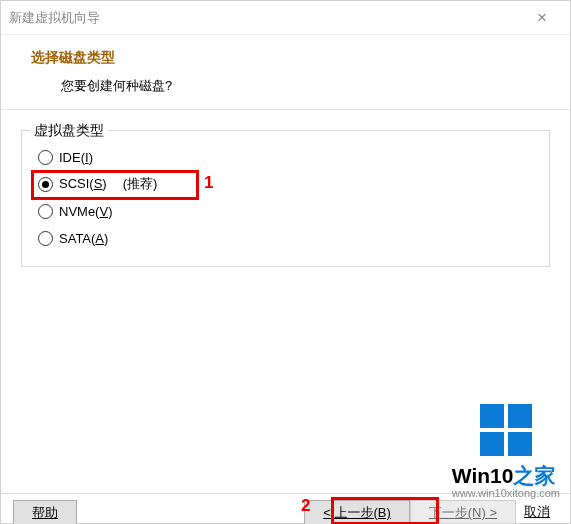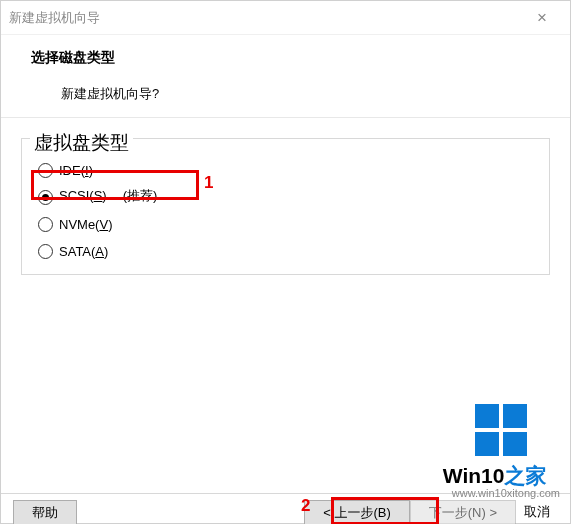--- a/index.html
+++ b/index.html
@@ -38,47 +38,47 @@
       cursor: pointer;
       font-family: Arial, sans-serif;
     }
     .header {
       padding: 14px 20px 14px 30px;
       border-bottom: 1px solid #e8e8e8;
     }
     .header-title {
       font-weight: bold;
       font-size: 14px;
-      color: #000000;
-      margin-bottom: 18px;
+      color: #a16207;
+      margin-bottom: 10px;
     }
     .header-sub {
       font-size: 13px;
       color: #000000;
       padding-left: 30px;
     }
     .body {
       padding: 20px 20px 0 20px;
     }
     .fieldset {
       border: 1px solid #d8d8d8;
       padding: 12px 14px 14px 14px;
       position: relative;
     }
     .legend {
       position: absolute;
       top: -9px;
       left: 8px;
       background: #ffffff;
       padding: 0 4px;
-      font-size: 19px;
+      font-size: 14px;
     }
     .radio-row {
       display: flex;
-      align-items: flex-end;
+      align-items: center;
       height: 26px;
       margin: 1px 0;
       cursor: pointer;
       padding: 0 2px;
     }
     .radio-outer {
       width: 15px;
       height: 15px;
       border: 1px solid #333333;
       border-radius: 50%;
@@ -127,20 +127,21 @@
       position: absolute;
       left: 0;
       right: 0;
       bottom: 0;
       height: 30px;
       border-top: 1px solid #d8d8d8;
       display: flex;
       align-items: flex-start;
       padding: 6px 12px 0 12px;
       background: #ffffff;
+      text-decoration: underline;
     }
     .btn {
       border: 1px solid #adadad;
       background: #e1e1e1;
       font-size: 13px;
       padding: 3px 18px;
       cursor: pointer;
       font-family: inherit;
       white-space: nowrap;
     }
@@ -167,21 +168,21 @@
       height: 24px;
       background: #0b7bd6;
     }
     .winlogo .q1 { left: 0; top: 0; }
     .winlogo .q2 { left: 28px; top: 0; }
     .winlogo .q3 { left: 0; top: 28px; }
     .winlogo .q4 { left: 28px; top: 28px; }
     .wmtext { line-height: 1.1; }
     .wmtext .big { font-size: 21px; font-weight: bold; color: #000000; }
     .wmtext .big .accent { color: #0b7bd6; }
-    .wmtext .small { font-size: 11px; color: #888888; margin-left: 9px; }
+    .wmtext .small { font-size: 11px; color: #888888; }
     .next-highlight {
       position: absolute;
       left: 330px;
       bottom: -2px;
       width: 108px;
       height: 28px;
       border: 3px solid #e80000;
       pointer-events: none;
     }
   </style>
@@ -190,21 +191,21 @@
 
 <div class="window">
 
   <div class="titlebar">
     <div class="titlebar-title">新建虚拟机向导</div>
     <div class="titlebar-close">×</div>
   </div>
 
   <div class="header">
     <div class="header-title">选择磁盘类型</div>
-    <div class="header-sub">新建虚拟机向导?</div>
+    <div class="header-sub">您要创建何种磁盘?</div>
   </div>
 
   <div class="body">
     <div class="fieldset">
       <div class="legend">虚拟盘类型</div>
 
       <div class="radio-row">
         <span class="radio-outer"></span>
         <span class="radio-label"><span>IDE(</span><span class="underline">I</span><span>)</span></span>
       </div>

